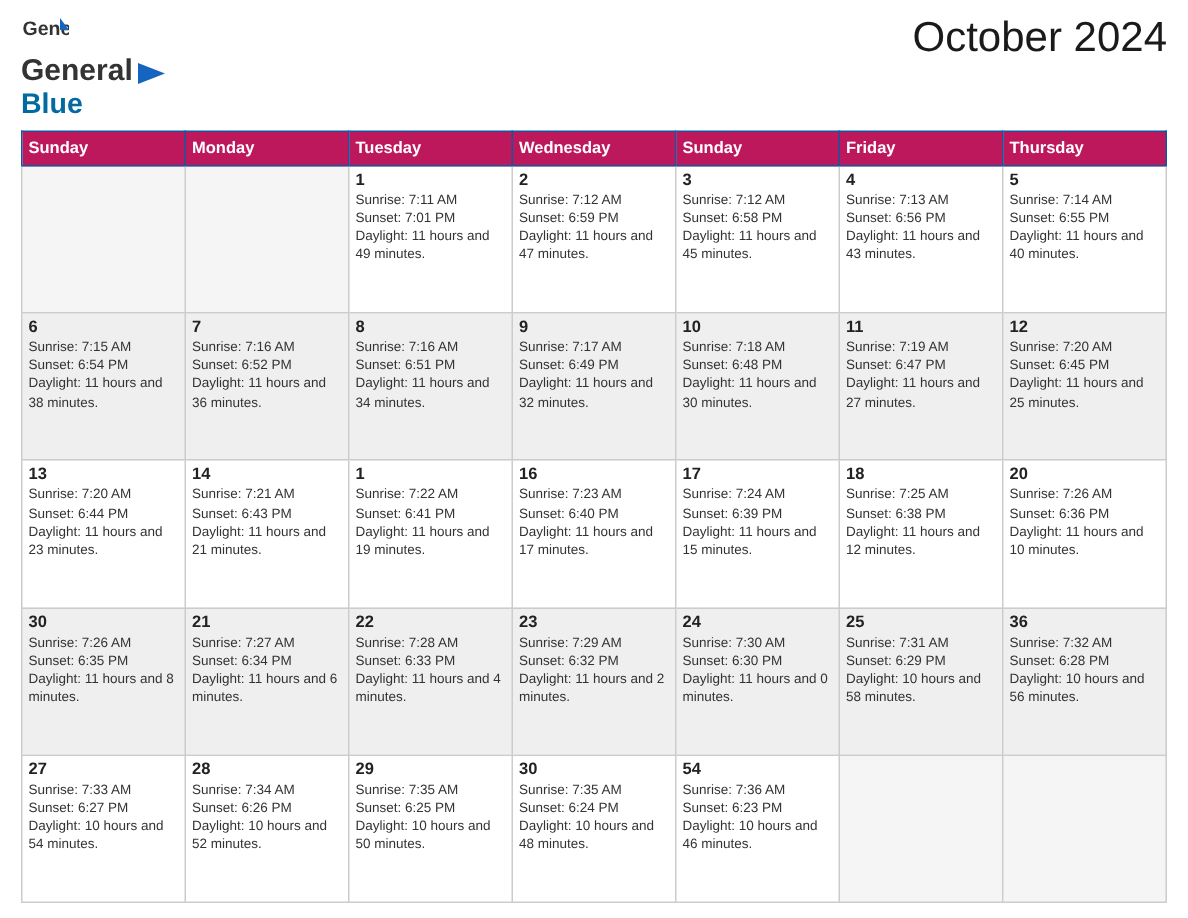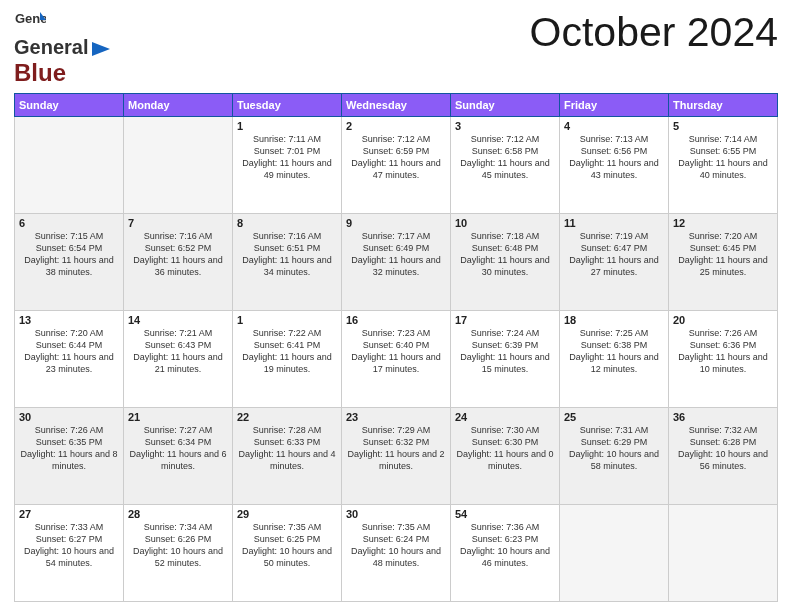--- a/index.html
+++ b/index.html
@@ -30,37 +30,37 @@
     }
     .logo-row {
       display: flex;
       align-items: center;
       gap: 2px;
     }
     .title-block {
       text-align: right;
     }
     .month-title {
-      font-size: 41px;
+      font-size: 28px;
       font-weight: normal;
       color: #1a1a1a;
       line-height: 1.1;
     }
     .location {
       font-size: 14px;
       color: #444;
     }
     .calendar {
       flex: 1;
       border-collapse: collapse;
       width: 100%;
       table-layout: fixed;
     }
     .calendar th {
-      background: #8b5cf6;
+      background: #be185d;
       color: #fff;
       font-size: 11px;
       font-weight: bold;
       padding: 5px 4px;
       text-align: left;
       border: 1px solid #1255a0;
     }
     .calendar td {
       border: 1px solid #ccc;
       vertical-align: top;
@@ -76,21 +76,20 @@
     .day-number {
       font-size: 11px;
       font-weight: bold;
       display: block;
       margin-bottom: 1px;
     }
     .cell-text {
       font-size: 9px;
       color: #333;
       line-height: 1.35;
-      text-align: center;
     }
     .row-stripe-light td {
       background: #fff;
     }
     .row-stripe-dark td {
       background: #efefef;
     }
     .row-stripe-dark td.empty, .row-stripe-light td.empty {
       background: #f5f5f5;
     }
@@ -108,21 +107,21 @@
           <polygon points="26,2 32,10 26,10" fill="#1565C0"></polygon>
         </svg>
       </div>
       <div class="logo-row" style="margin-top:0px;">
         <span style="font-size:20px;font-weight:bold;color:#333;">General</span>
         <svg width="18" height="14" viewBox="0 0 18 14" style="margin-left:2px;margin-top:2px;">
           <polygon points="0,0 18,7 0,14" fill="#1565C0"></polygon>
         </svg>
       </div>
       <div>
-        <span style="font-size:24px;font-weight:bold;color:#7f1d1d;">Blue</span>
+        <span style="font-size:19px;font-weight:bold;color:#0369a1;">Blue</span>
       </div>
     </div>
     <div class="title-block">
       <div class="month-title">October 2024</div>
     </div>
   </div>
 
   <table class="calendar">
     <thead>
       <tr>

